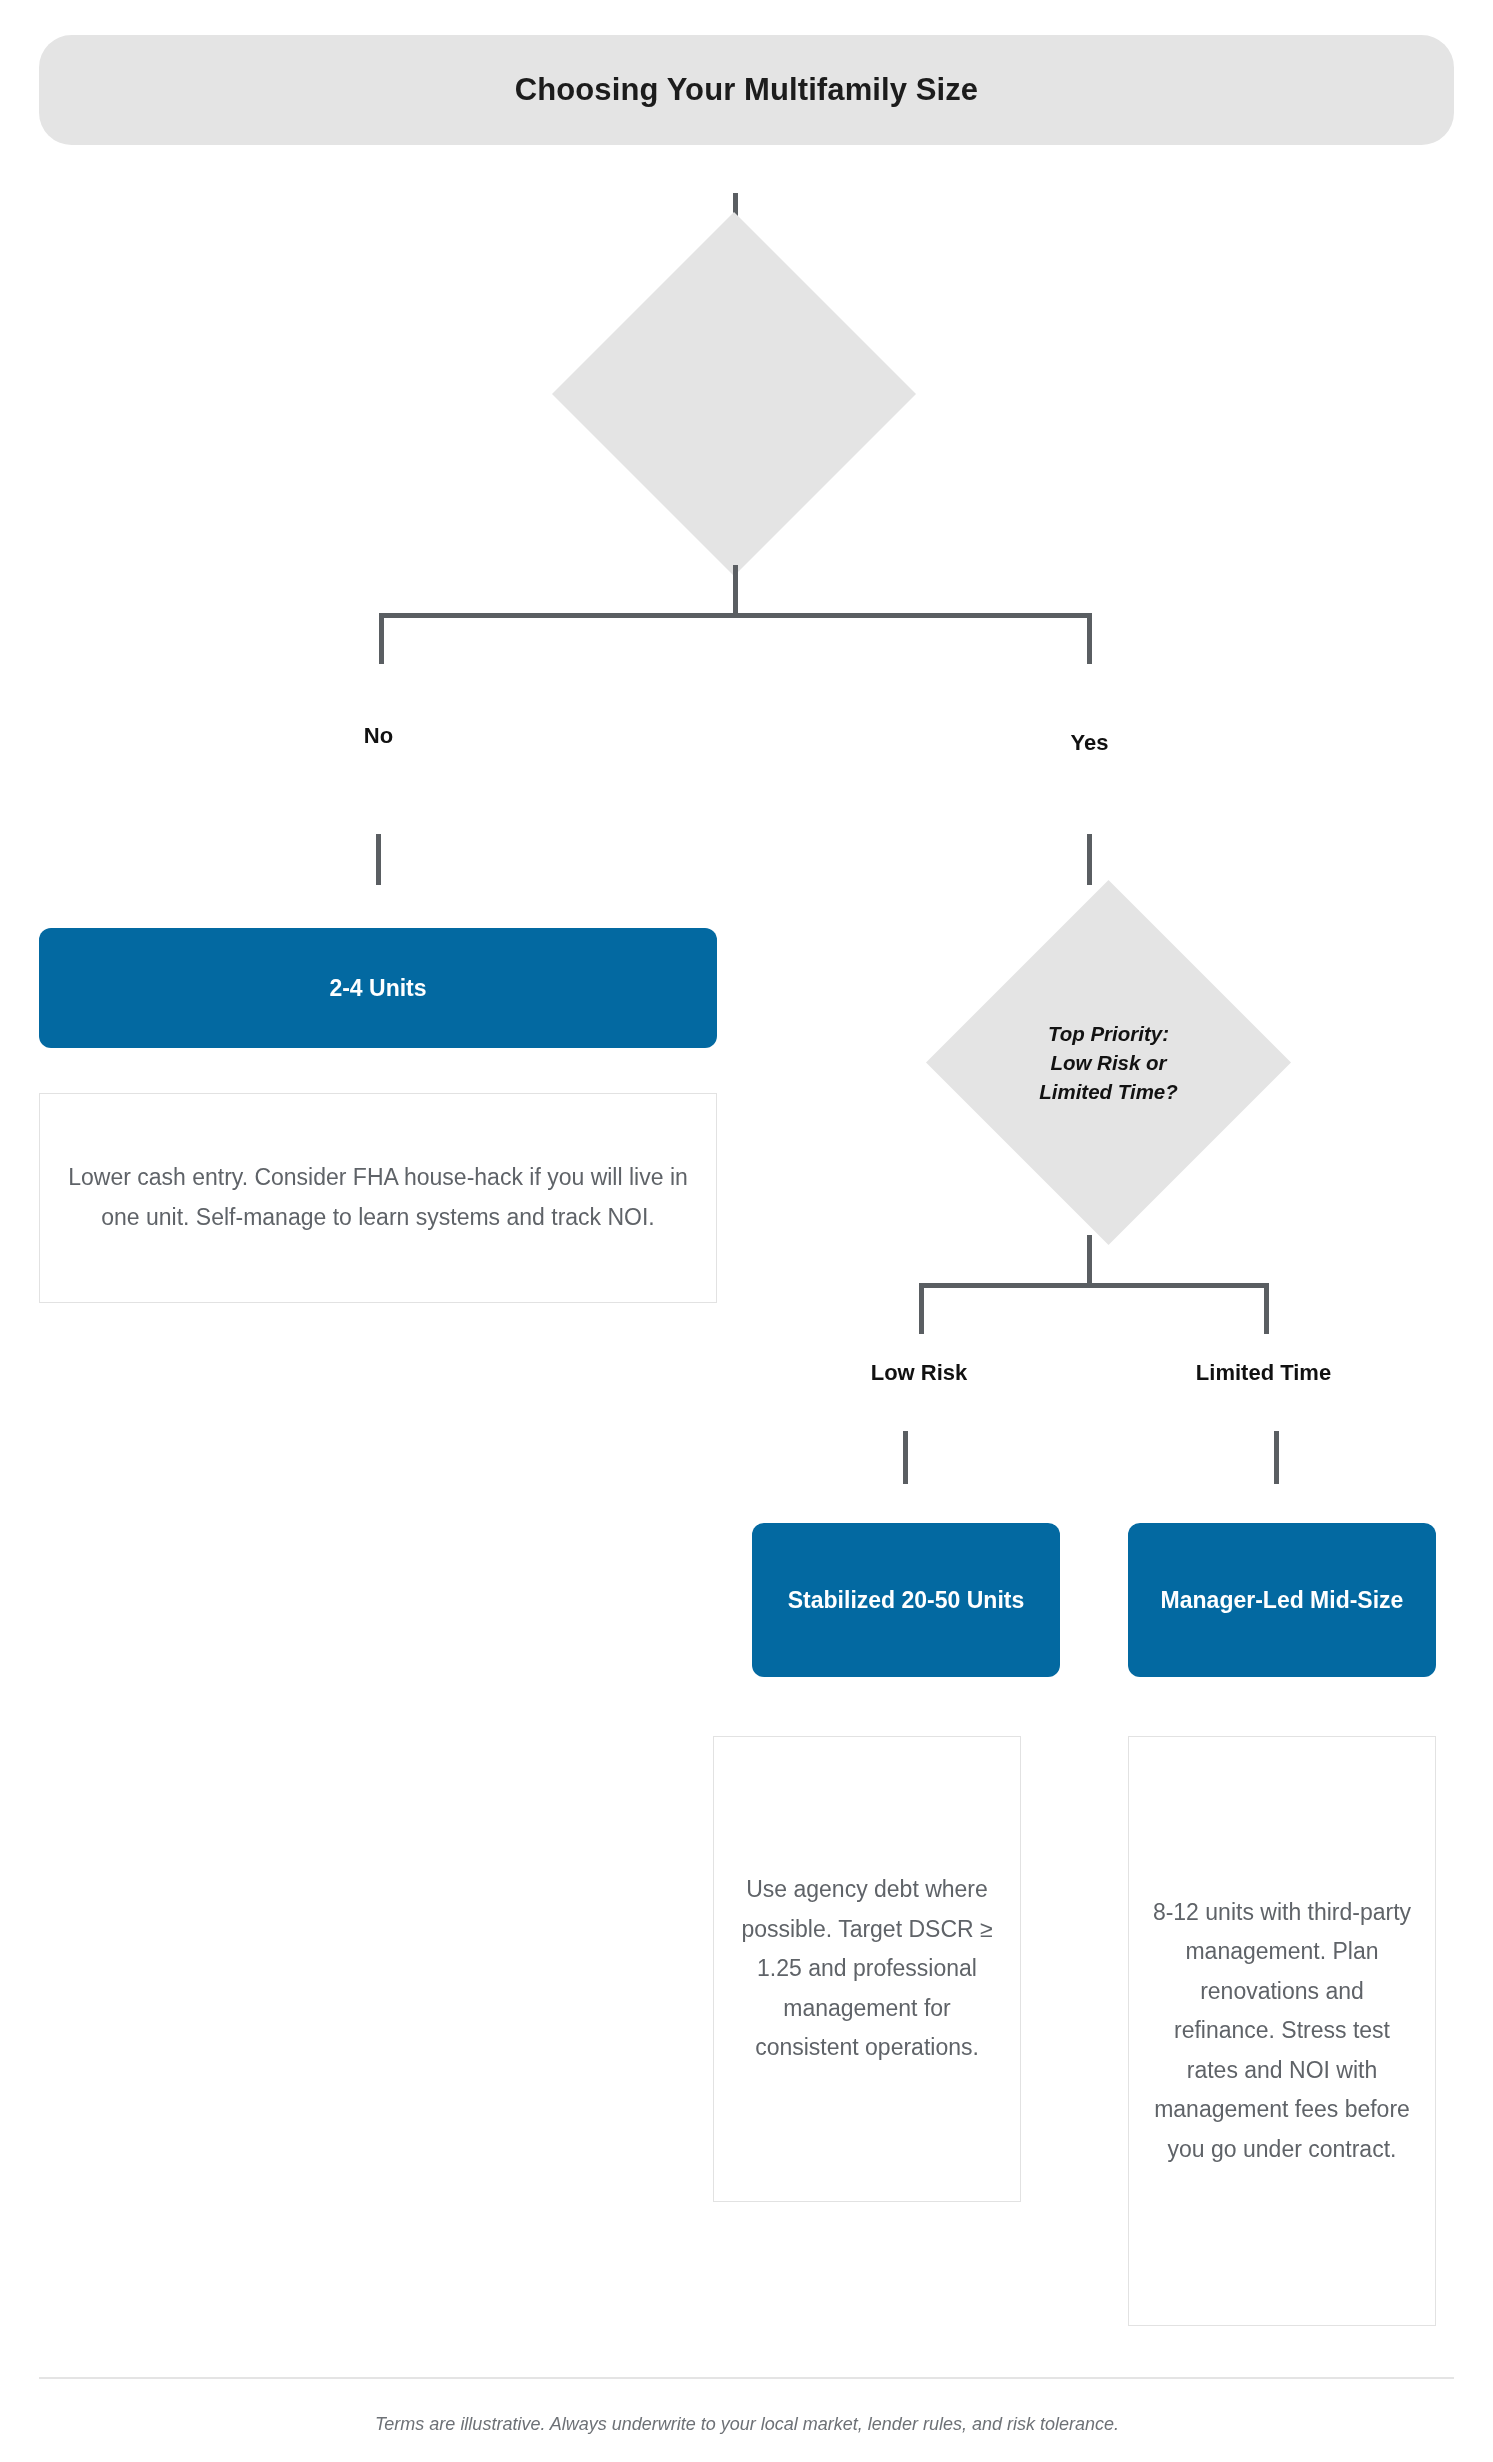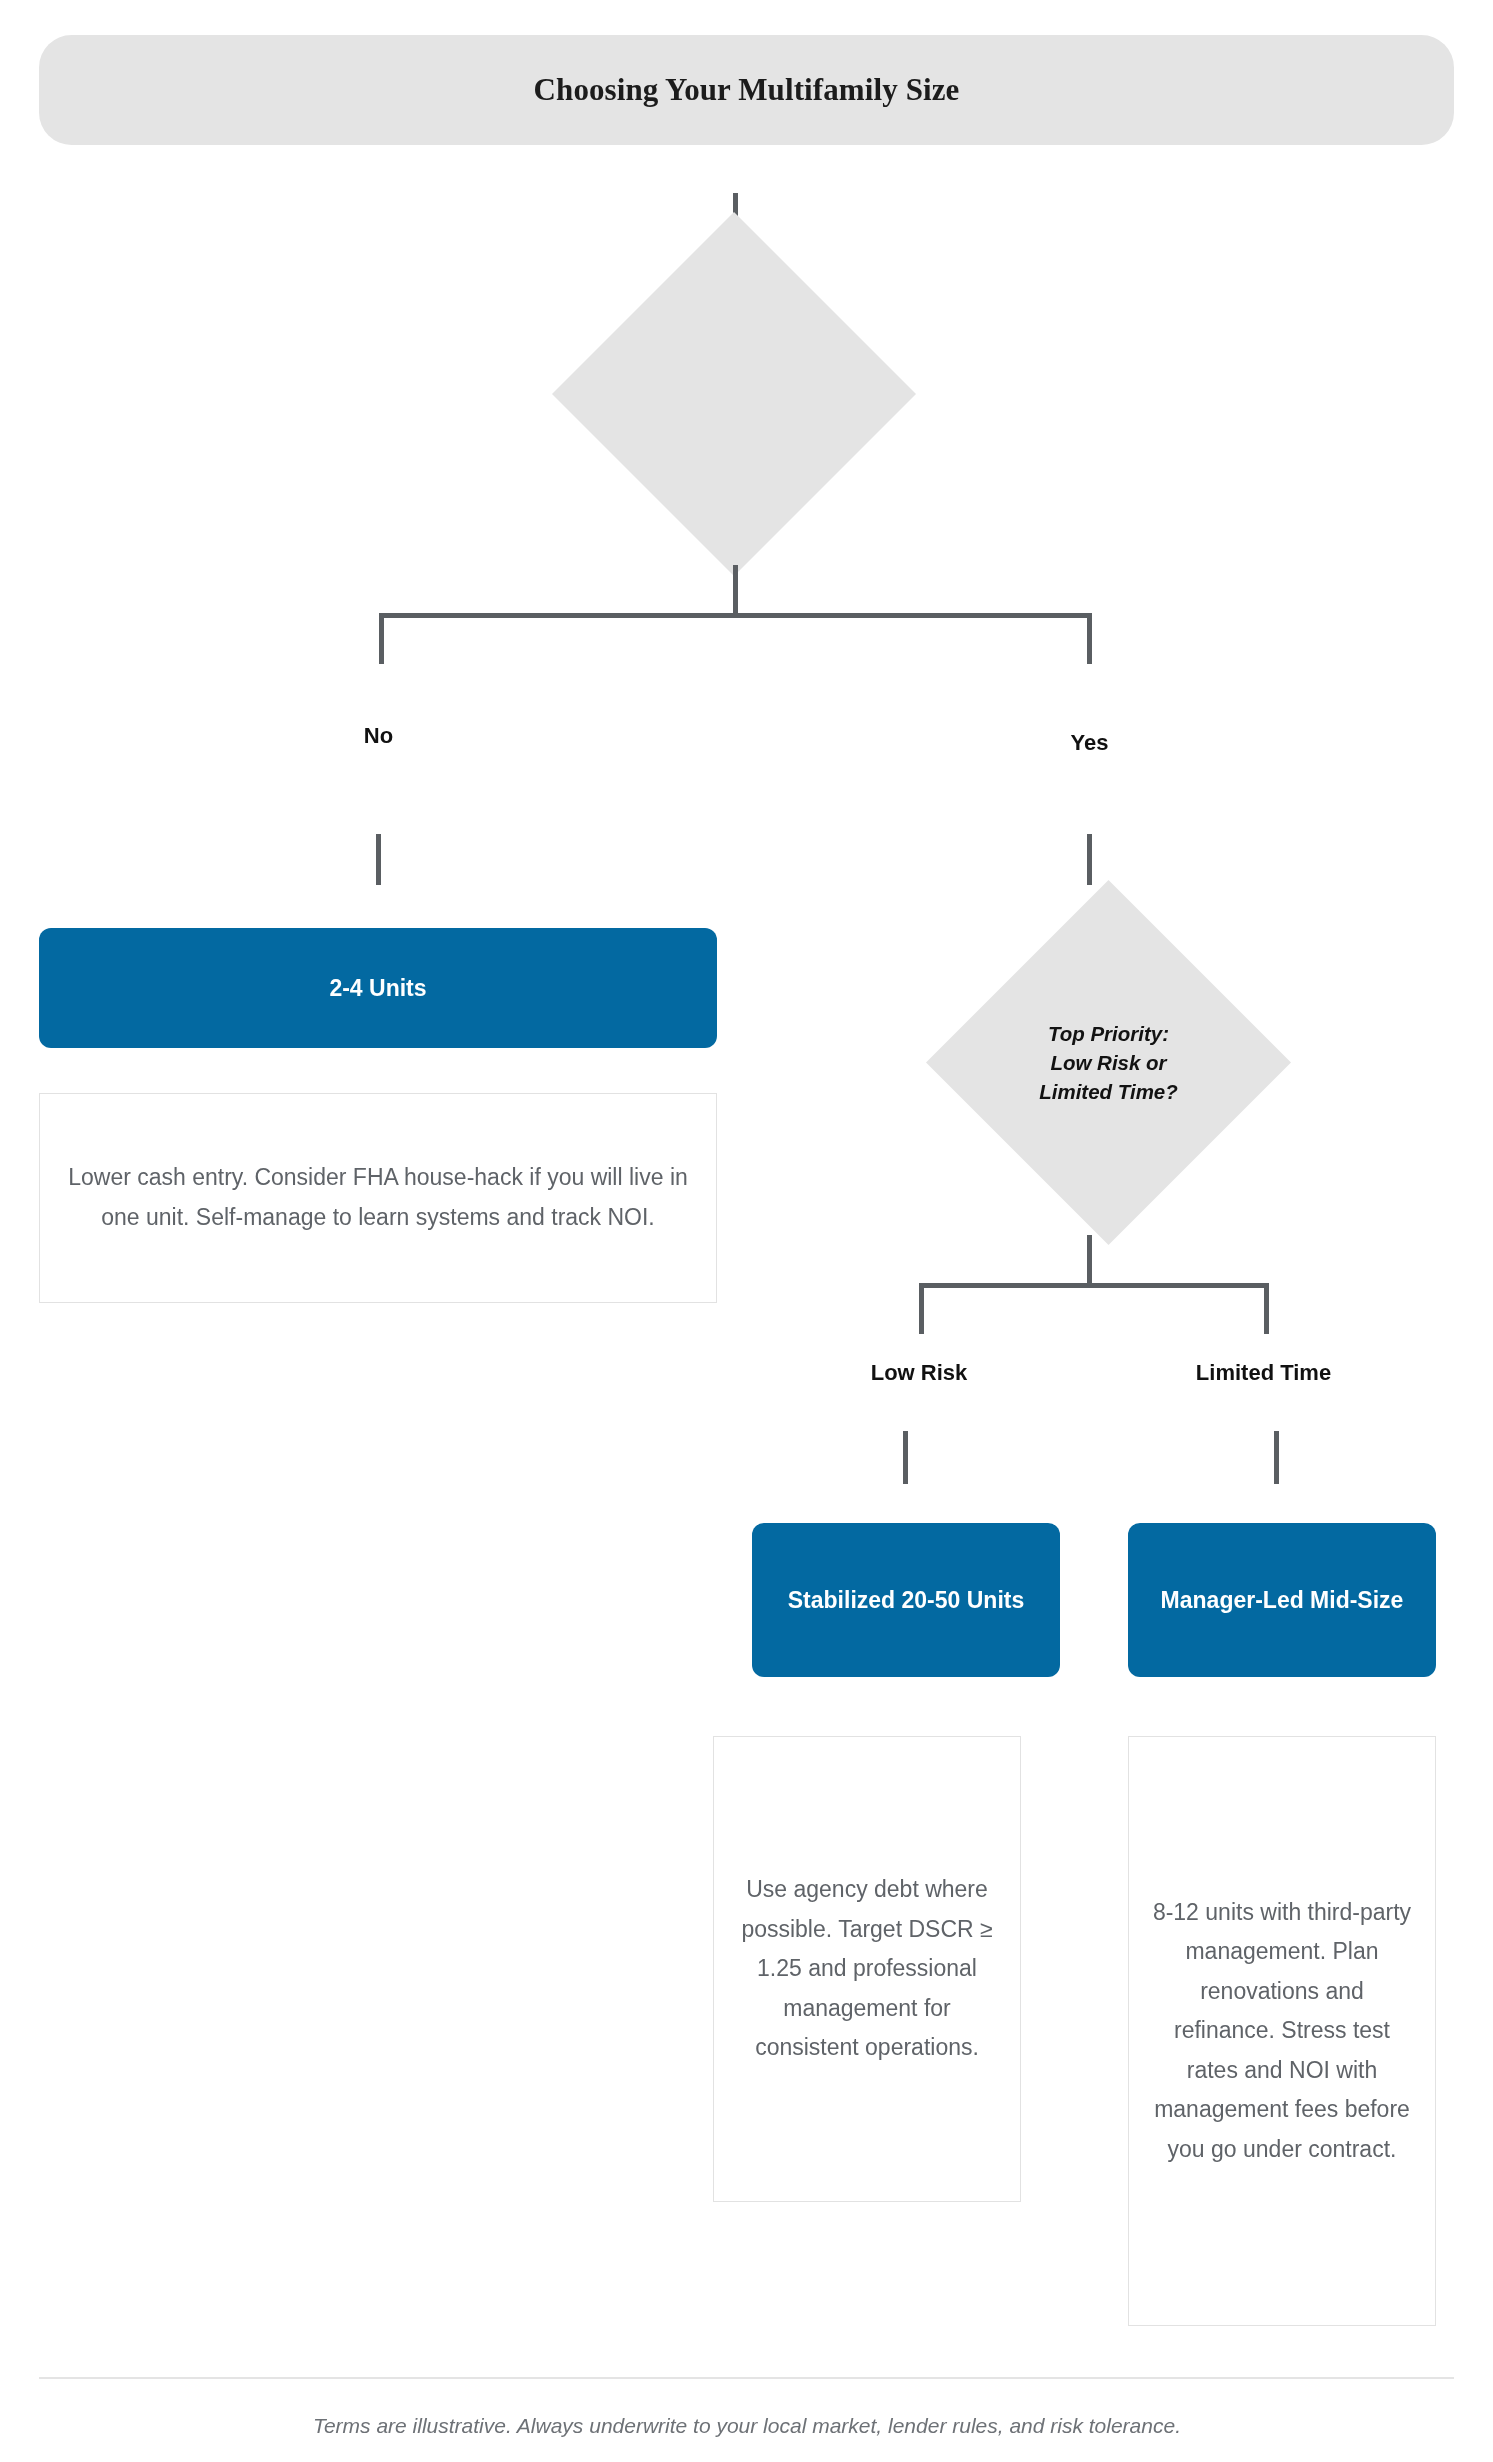--- a/index.html
+++ b/index.html
@@ -29,21 +29,20 @@
     display: flex;
     align-items: center;
     justify-content: center;
   }
   .header-title {
     font-size: 31px;
     font-weight: bold;
     color: #1c1c1c;
     letter-spacing: 0.1px;
     text-align: center;
-    font-family: Liberation Serif, serif;
   }
 
   
   .vline {
     position: absolute;
     background: #5a5e62;
     width: 5.1px;
   }
   .hline {
     position: absolute;
@@ -129,21 +128,21 @@
     width: 1415px;
     height: 1.7px;
     background: #e4e4e4;
   }
   .footer-note {
     position: absolute;
     left: 0;
     top: 2414px;
     width: 1494px;
     text-align: center;
-    font-size: 21px;
+    font-size: 18px;
     font-style: italic;
     color: #6d7176;
   }
 </style>
 </head>
 <body>
 
 <div class="header-bar">
   <div class="header-title">Choosing Your Multifamily Size</div>
 </div>

